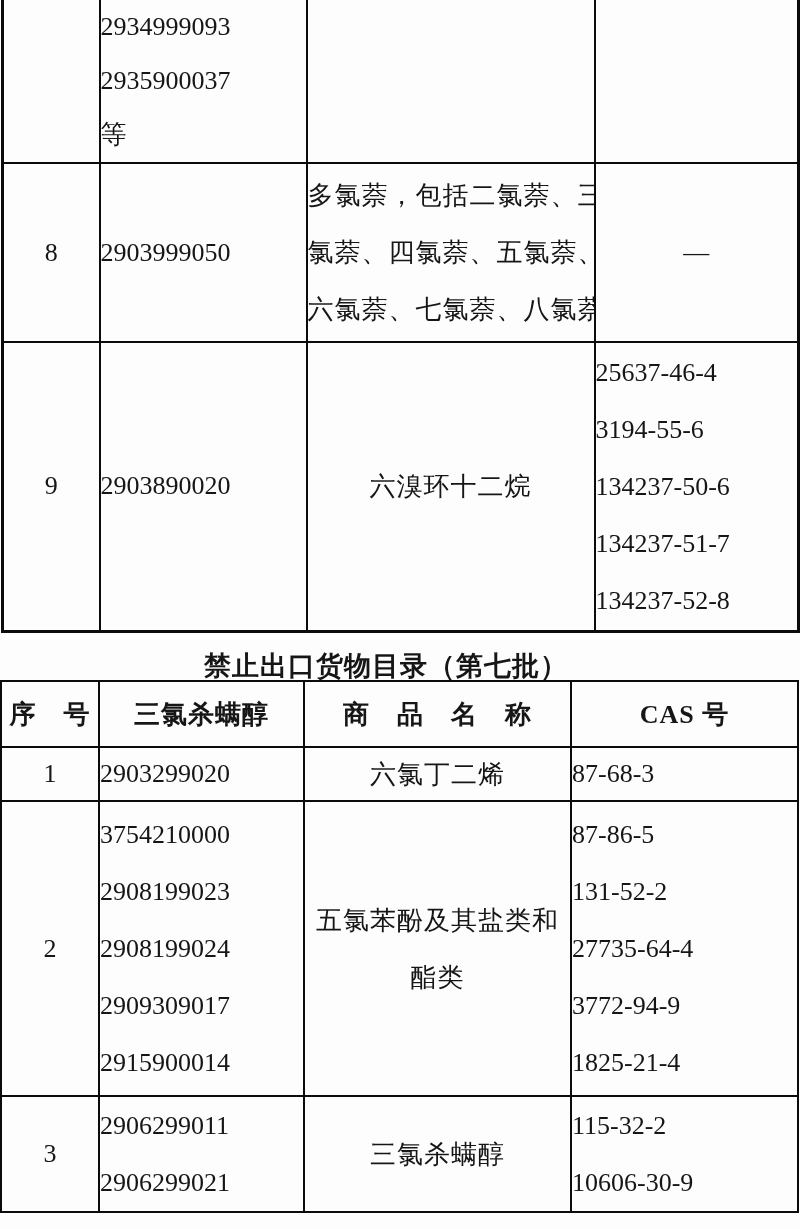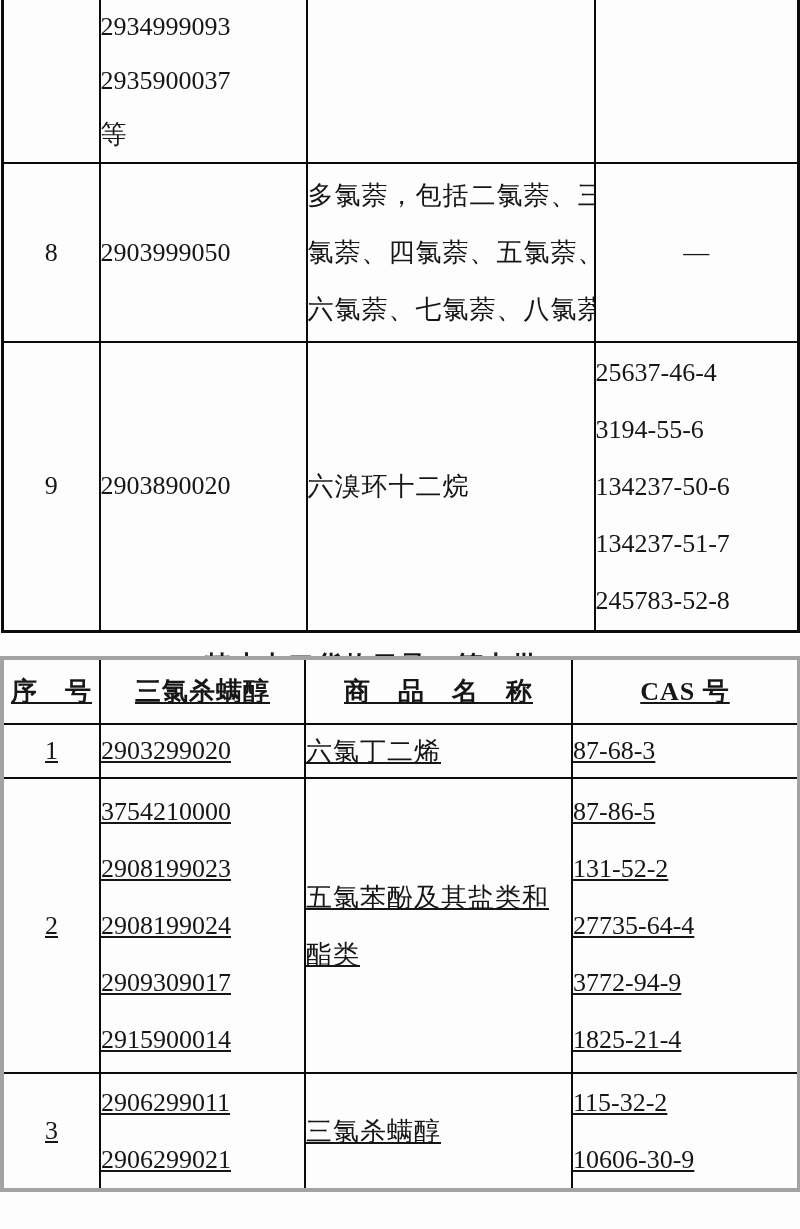--- a/index.html
+++ b/index.html
@@ -25,25 +25,25 @@
     vertical-align: middle;
     padding: 0;
     font-size: 26px;
     font-weight: normal;
     overflow: hidden;
   }
   
   .tbl1 { left: 1px; top: 0; width: 796px; border: 3px solid #0b0b0b; border-top: none; }
   .tbl1 tr:first-child td { border-top: none; }
   
-  .tbl2 { left: 0; top: 656px; width: 797px; border: 4px solid #a3a3a3; text-decoration: underline; }
+  .tbl2 { left: 0; top: 680px; width: 797px; border: 2px solid #a3a3a3; }
 
   .c-seq  { text-align: center; }
   .c-code { text-align: left; padding-left: 12px; }
-  .c-name { text-align: left; padding-left: 10px; letter-spacing: 1px; }
+  .c-name { text-align: center; padding-left: 10px; letter-spacing: 1px; }
   .c-cas  { text-align: left; padding-left: 13px; }
   .c-cas.center { text-align: center; padding-left: 0; }
 
   .stack { display: flex; flex-direction: column; justify-content: center; }
   .line  { height: 57px; line-height: 57px; white-space: nowrap; }
   .rowA .line { height: 54px; line-height: 54px; }
 
   th.hdr { text-align: center; font-weight: bold; letter-spacing: 1px; }
 
   .doc-title {
@@ -97,21 +97,21 @@
     <tr style="height:289px;">
       <td class="c-seq">9</td>
       <td class="c-code">2903890020</td>
       <td class="c-name">六溴环十二烷</td>
       <td class="c-cas">
         <div class="stack">
           <div class="line">25637-46-4</div>
           <div class="line">3194-55-6</div>
           <div class="line">134237-50-6</div>
           <div class="line">134237-51-7</div>
-          <div class="line">245783-52-8</div>
+          <div class="line">134237-52-8</div>
         </div>
       </td>
     </tr>
   </tbody>
     </table>
 
   <div class="doc-title">禁止出口货物目录（第七批）</div>
 
   <table class="tbl tbl2">
     <colgroup>

